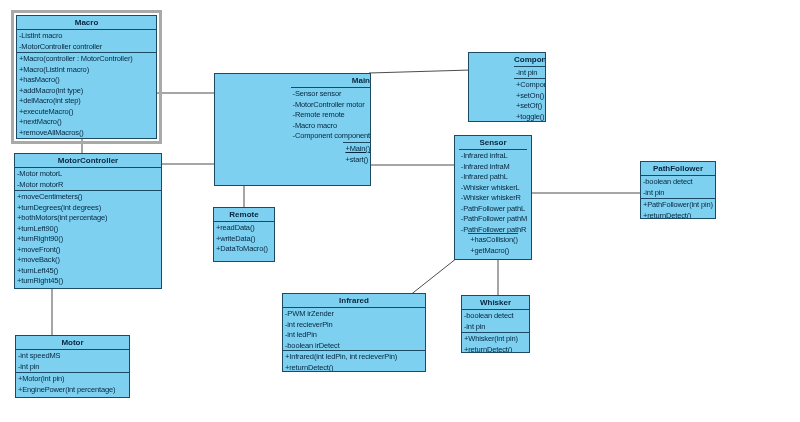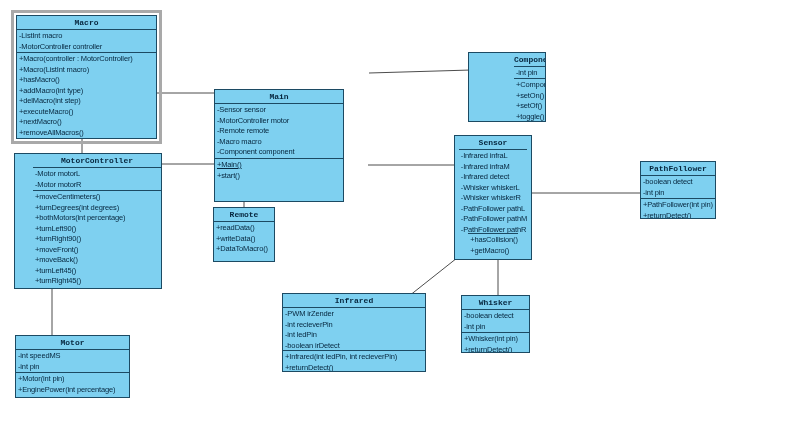--- a/index.html
+++ b/index.html
@@ -17,21 +17,21 @@
   .sel-frame{
     position:absolute;z-index:1;border:3px solid var(--selection);background:transparent;
   }
   .uml-class{
     position:absolute;z-index:2;background:var(--fill);
     border:1px solid var(--border);color:var(--text);
     display:flex;flex-direction:column;
   }
   .uml-title{
     height:13px;line-height:13px;font-size:8px;font-weight:bold;
-    text-align:center;white-space:nowrap;overflow:hidden;flex:0 0 auto;font-family:Liberation Mono, monospace;
+    text-align:center;white-space:nowrap;overflow:hidden;flex:0 0 auto;
   }
   .uml-attrs,.uml-methods{
     border-top:1px solid var(--border);overflow:hidden;flex:0 0 auto;
     padding:1px 0 0 2px;
   }
   .uml-methods{flex:1 1 auto;}
   .member{
     font-size:7.5px;line-height:10.5px;letter-spacing:-0.15px;
     white-space:nowrap;color:var(--text);
   }
@@ -68,21 +68,21 @@
       <div class="member">+Macro(ListInt macro)</div>
       <div class="member">+hasMacro()</div>
       <div class="member">+addMacro(int type)</div>
       <div class="member">+delMacro(int step)</div>
       <div class="member">+executeMacro()</div>
       <div class="member">+nextMacro()</div>
       <div class="member">+removeAllMacros()</div>
     </div>
   </div>
 
-  <div class="uml-class" style="left:14px;top:153px;width:148px;height:136px;padding-left:18px;">
+  <div class="uml-class" style="left:14px;top:153px;width:148px;height:136px;">
     <div class="uml-title">MotorController</div>
     <div class="uml-attrs" style="height:23px">
       <div class="member">-Motor motorL</div>
       <div class="member">-Motor motorR</div>
     </div>
     <div class="uml-methods">
       <div class="member">+moveCentimeters()</div>
       <div class="member">+turnDegrees(int degrees)</div>
       <div class="member">+bothMotors(int percentage)</div>
       <div class="member">+turnLeft90()</div>
@@ -99,21 +99,21 @@
     <div class="uml-attrs" style="height:23px">
       <div class="member">-int speedMS</div>
       <div class="member">-int pin</div>
     </div>
     <div class="uml-methods">
       <div class="member">+Motor(int pin)</div>
       <div class="member">+EnginePower(int percentage)</div>
     </div>
   </div>
 
-  <div class="uml-class" style="left:214px;top:89px;width:130px;height:113px;">
+  <div class="uml-class" style="left:214px;top:73px;width:157px;height:113px;align-items:flex-end;">
     <div class="uml-title">Main</div>
     <div class="uml-attrs" style="height:55px">
       <div class="member">-Sensor sensor</div>
       <div class="member">-MotorController motor</div>
       <div class="member">-Remote remote</div>
       <div class="member">-Macro macro</div>
       <div class="member">-Component component</div>
     </div>
     <div class="uml-methods">
       <div class="member u">+Main()</div>
@@ -141,21 +141,21 @@
       <div class="member">+setOf()</div>
       <div class="member">+toggle()</div>
     </div>
   </div>
 
   <div class="uml-class" style="left:454px;top:135px;width:78px;height:125px;align-items:center;">
     <div class="uml-title">Sensor</div>
     <div class="uml-attrs" style="height:84px">
       <div class="member">-Infrared infraL</div>
       <div class="member">-Infrared infraM</div>
-      <div class="member">-Infrared detect</div>
+      <div class="member">-Infrared pathL</div>
       <div class="member">-Whisker whiskerL</div>
       <div class="member">-Whisker whiskerR</div>
       <div class="member">-PathFollower pathL</div>
       <div class="member">-PathFollower pathM</div>
       <div class="member">-PathFollower pathR</div>
     </div>
     <div class="uml-methods">
       <div class="member">+hasCollision()</div>
       <div class="member">+getMacro()</div>
     </div>

